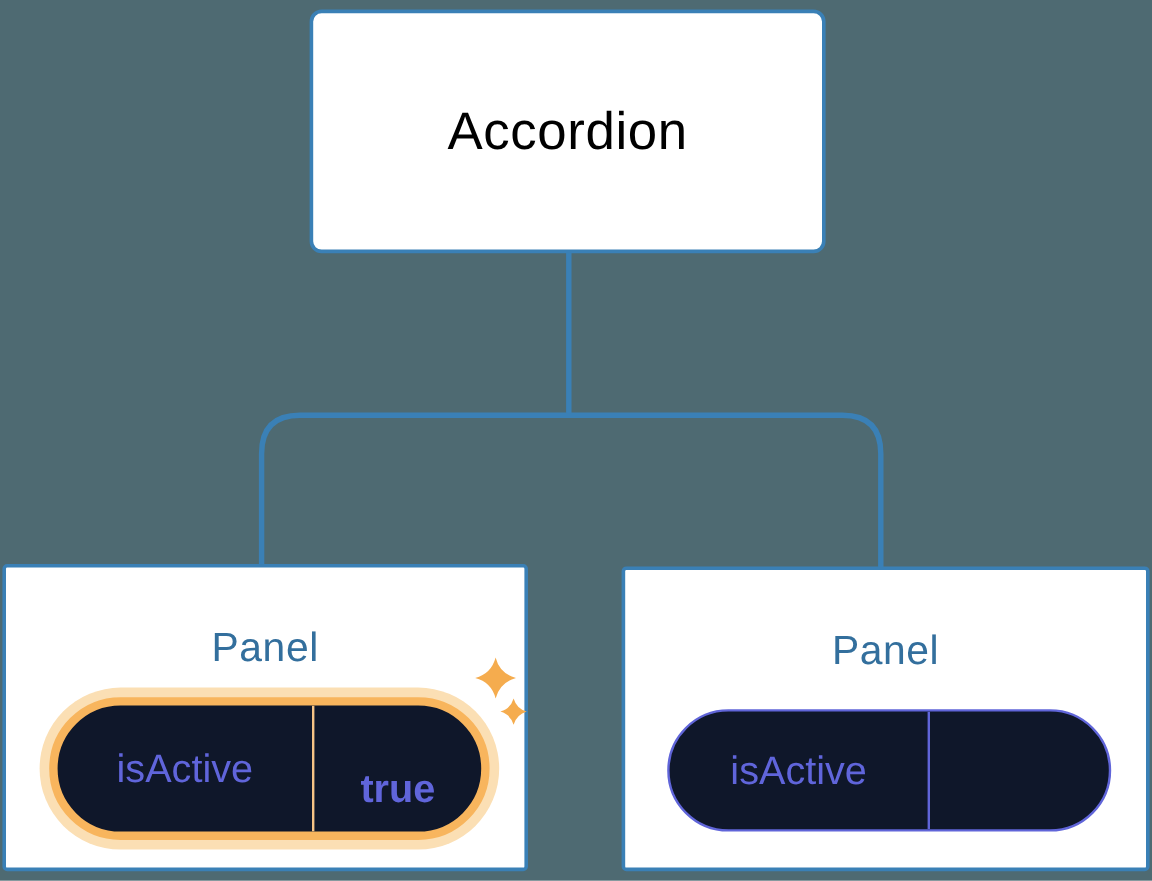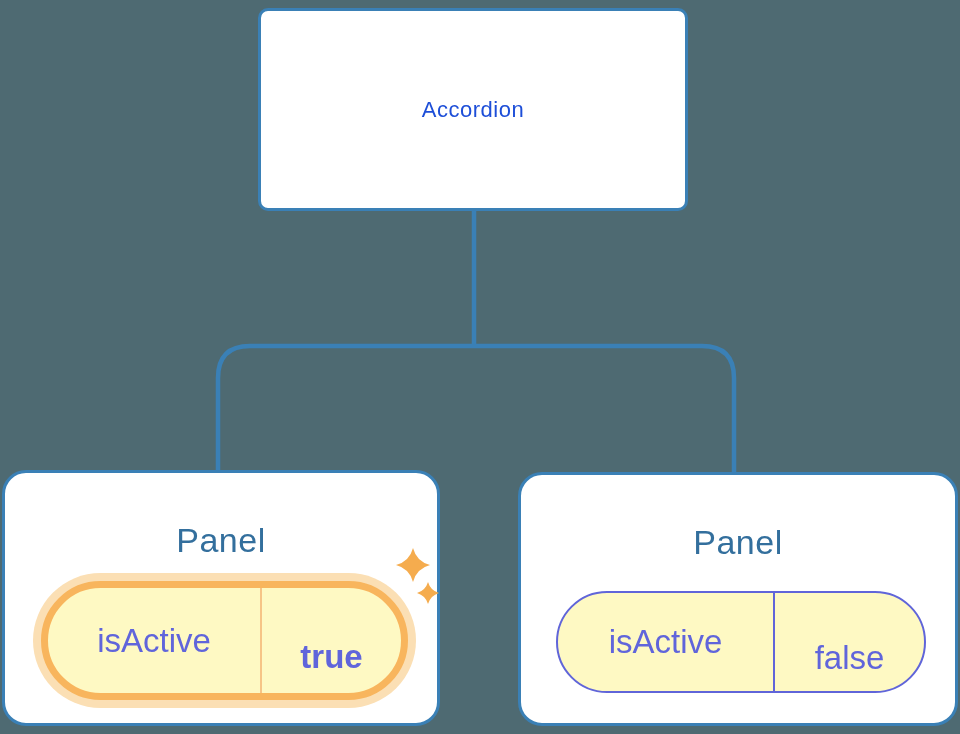--- a/index.html
+++ b/index.html
@@ -35,44 +35,44 @@
   .node.root {
     left: 258px; top: 8px;
     width: 430px; height: 203px;
     border-radius: 10px;
     display: flex;
     align-items: center;
     justify-content: center;
   }
 
   .node-label {
-    color: #1d4ed8;
-    font-size: 22px;
+    color: #000000;
+    font-size: 44px;
     letter-spacing: 0.5px;
   }
 
-  .node.panel { border-radius: 24px; }
+  .node.panel { border-radius: 4px; }
   .node.panel.left  { left: 2px;   top: 470px; width: 438px; height: 256px; }
   .node.panel.right { left: 518px; top: 472px; width: 440px; height: 254px; }
 
   .panel-title {
     position: absolute;
     left: 0; right: 0;
     top: 48px;
     text-align: center;
     color: #336F9D;
     font-size: 34px;
     letter-spacing: 0.5px;
   }
 
   .pill {
     position: absolute;
     box-sizing: border-box;
     border-radius: 999px;
-    background: #fef9c3;
+    background: #0f172a;
     display: flex;
     align-items: stretch;
     overflow: hidden;
   }
 
   .pill.active {
     left: 36px; top: 108px;
     width: 367px; height: 119px;
     border: 7px solid #F8B55D;
     box-shadow: 0 0 0 8px #FBDFB4;
@@ -136,17 +136,16 @@
       <path d="M38 39 Q40.5 47.5 49 50 Q40.5 52.5 38 61 Q35.5 52.5 27 50 Q35.5 47.5 38 39 Z"></path>
     </svg>
   </div>
 
   <div class="node panel right">
     <div class="panel-title">Panel</div>
 
     <div class="pill inactive">
       <div class="cell key">isActive</div>
       <div class="divider"></div>
-      <div class="cell val">false</div>
     </div>
   </div>
 
 </div>
 
 </body></html>

